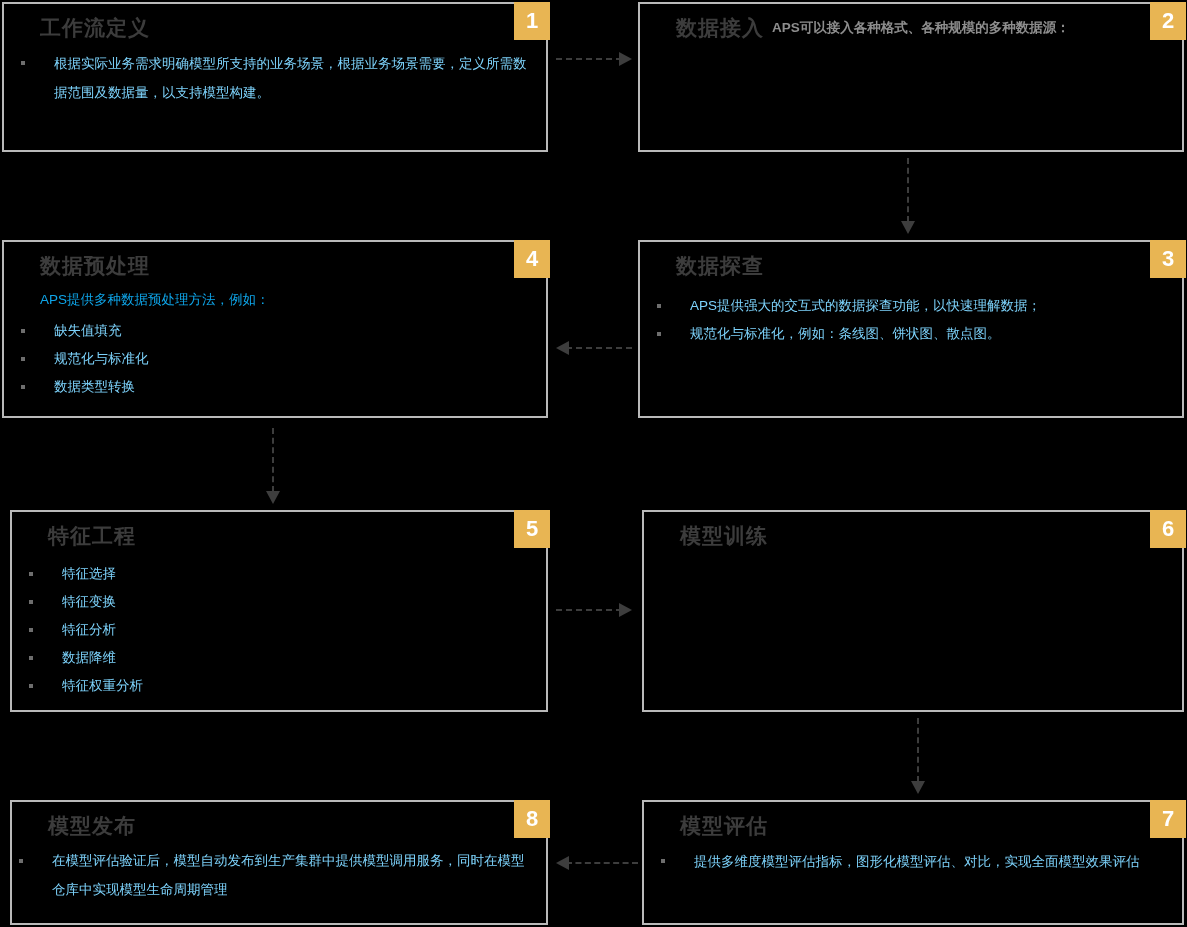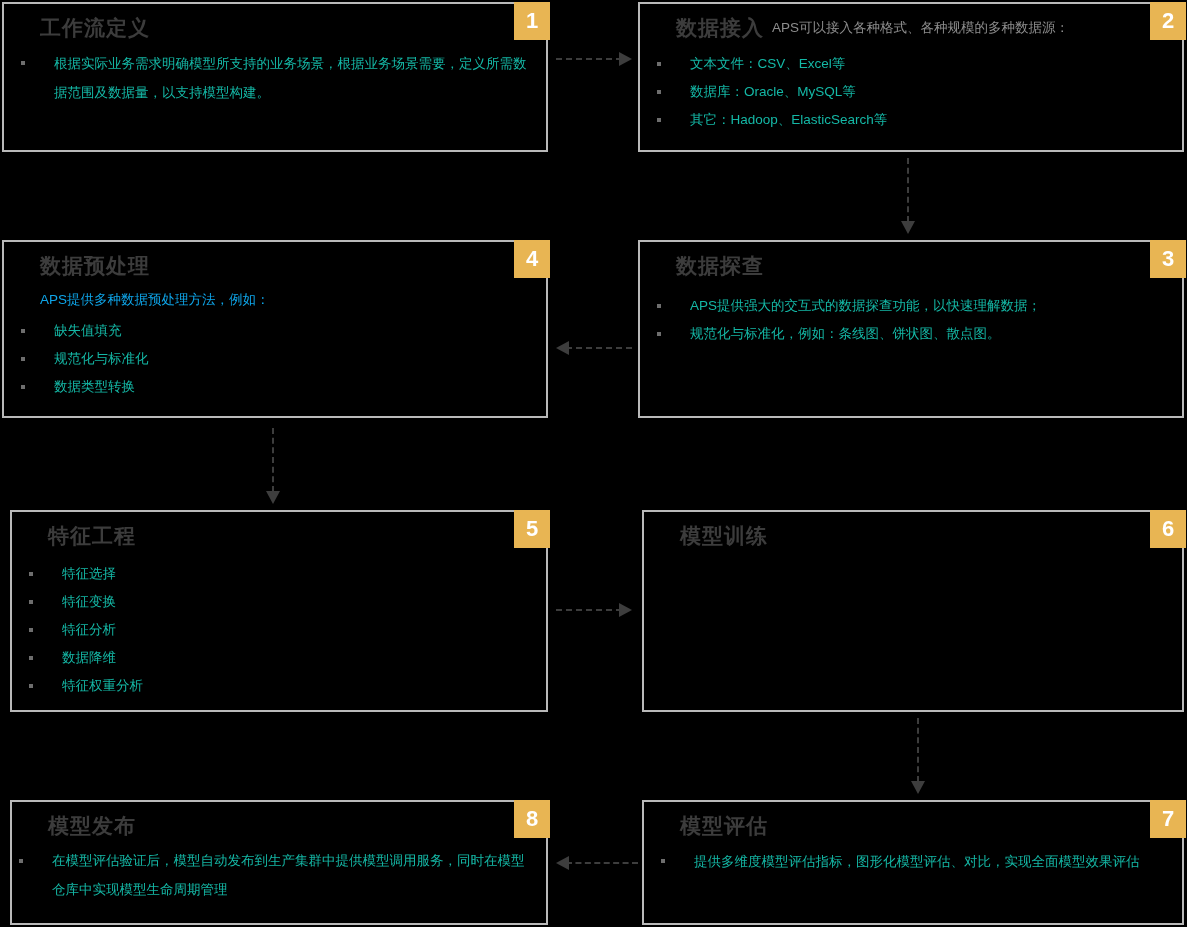--- a/index.html
+++ b/index.html
@@ -34,21 +34,21 @@
     left: 36px;
     top: 10px;
     font-size: 21px;
     font-weight: bold;
     color: #3c3c3c;
     letter-spacing: 1px;
     white-space: nowrap;
   }
   .box-title .inline-note {
     font-size: 13.5px;
-    font-weight: normal;
+    font-weight: bold;
     color: #8d8d8d;
     letter-spacing: 0px;
     margin-left: 8px;
     vertical-align: 3px;
   }
   .box-lead {
     position: absolute;
     left: 36px;
     font-size: 13.5px;
     color: #0ea5e9;
@@ -60,21 +60,21 @@
     left: 14px;
     right: 14px;
     margin: 0;
     padding: 0;
     list-style: none;
   }
   .bullet-list li {
     position: relative;
     padding-left: 36px;
     font-size: 13.5px;
-    color: #14b8a6;
+    color: #7dd3fc;
     line-height: 28px;
     margin: 0;
   }
   .bullet-list li::before {
     content: "";
     position: absolute;
     left: 3px;
     top: 12px;
     width: 4px;
     height: 4px;
@@ -165,25 +165,20 @@
     <ul class="bullet-list wrapline" style="top:45px;">
       <li>根据实际业务需求明确模型所支持的业务场景，根据业务场景需要，定义所需数据范围及数据量，以支持模型构建。</li>
     </ul>
   </div>
 
   <div class="flow-box" style="left:638px; top:2px; width:546px; height:150px;">
     <div class="badge">2</div>
     <div class="box-title">
       <span>数据接入</span><span class="inline-note">APS可以接入各种格式、各种规模的多种数据源：</span>
     </div>
-    <ul class="bullet-list" style="top:46px;">
-      <li>文本文件：CSV、Excel等</li>
-      <li>数据库：Oracle、MySQL等</li>
-      <li>其它：Hadoop、ElasticSearch等</li>
-    </ul>
   </div>
 
   <div class="flow-box" style="left:2px; top:240px; width:546px; height:178px;">
     <div class="badge">4</div>
     <div class="box-title">
       <span>数据预处理</span>
     </div>
     <div class="box-lead" style="top:48px;">APS提供多种数据预处理方法，例如：</div>
     <ul class="bullet-list" style="top:75px;">
       <li>缺失值填充</li>

